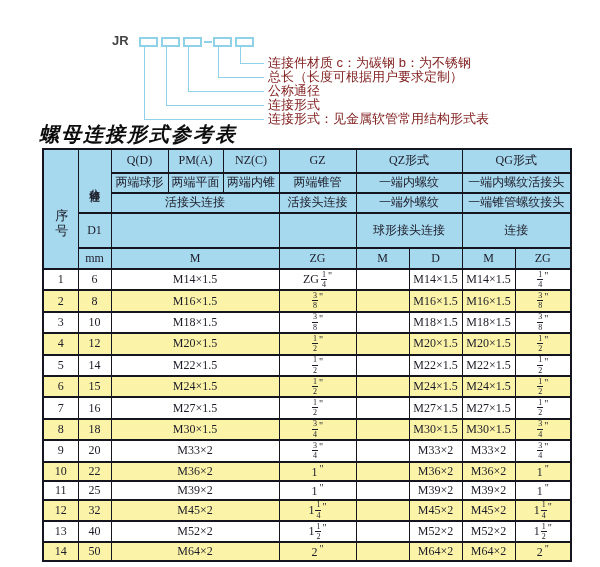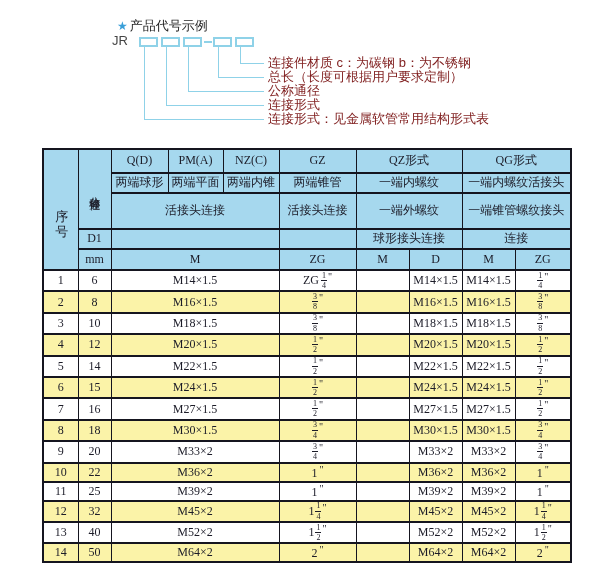--- a/index.html
+++ b/index.html
@@ -11,59 +11,58 @@
     --text:#1c1c28;
   }
   *{margin:0;padding:0;box-sizing:border-box;}
   html,body{background:#ffffff;}
   .page{position:relative;width:600px;height:567px;background:#ffffff;overflow:hidden;
         font-family:"Liberation Sans",sans-serif;}
 
   
   .dg-title{position:absolute;left:117px;top:17px;font-size:13px;color:#222;white-space:nowrap;}
   .dg-title .star{color:var(--star);margin-right:2px;font-size:12px;}
-  .dg-prefix{position:absolute;left:112px;top:33px;font-size:13px;font-weight:normal;color:#454545;}
+  .dg-prefix{position:absolute;left:112px;top:33px;font-size:13px;font-weight:bold;color:#454545;}
   .pbox{position:absolute;width:19px;height:10px;border:2px solid var(--line);background:#fff;}
   .pdash{position:absolute;height:2px;background:var(--line);}
   .cline{position:absolute;background:var(--line);}
   .dg-label{position:absolute;font-size:13px;color:#7f1d1d;white-space:nowrap;line-height:14px;}
 
   
   .tbl-title{position:absolute;left:39px;top:121px;font-size:20px;font-weight:bold;
              font-style:italic;letter-spacing:2px;color:#0d0d0d;
              font-family:"Liberation Serif",serif;}
 
   
   table.ref{position:absolute;left:42px;top:148px;width:528px;border-collapse:collapse;
             table-layout:fixed;font-family:"Liberation Serif",serif;color:var(--text);}
   table.ref{border:2px solid var(--border);}
   .ref th,.ref td{border:1px solid var(--border);border-top-width:2px;border-bottom-width:2px;
             text-align:center;vertical-align:middle;padding:0;overflow:hidden;}
   .ref thead th{background:var(--header-bg);font-weight:normal;font-size:12px;line-height:1.15;}
   .ref tbody td{background:#ffffff;font-size:12px;height:19px;}
   .ref tbody tr.alt td{background:var(--alt-bg);}
-  .hr-a{height:24px;} .hr-b{height:20px;} .hr-c{height:36px;padding-left:7px;} .hr-d{height:20px;} .hr-e{height:21px;margin-top:24px;}
+  .hr-a{height:24px;} .hr-b{height:20px;} .hr-c{height:20px;padding-left:7px;} .hr-d{height:35px;} .hr-e{height:21px;margin-top:24px;}
   .vseq{writing-mode:vertical-lr;text-orientation:upright;letter-spacing:17px;font-size:13px;
         display:inline-block;margin-top:14px;}
   .vdia{writing-mode:vertical-lr;text-orientation:upright;letter-spacing:1px;font-size:11px;
         display:inline-block;}
   
   .frac{display:inline-block;vertical-align:-0.5em;text-align:center;font-size:8px;line-height:1.05;}
   .frac .fn{display:block;border-bottom:1px solid var(--text);padding:0 1px;}
   .frac .fd{display:block;padding-top:1px;}
   .inch{font-size:10px;vertical-align:0.4em;margin-left:1px;}
   .fpre{margin-right:2px;}
   .fwhole{margin-right:1px;}
 </style>
 </head>
 <body>
 
 <div class="page">
 
-  <div class="dg-title"><span class="star">★</span><span>产品代号示例</span></div>
   <div class="dg-prefix">JR</div>
   <div id="dg-graphics">
       <div class="pbox" style="left: 139px; top: 37px;"></div>
       <div class="pbox" style="left: 161px; top: 37px;"></div>
       <div class="pbox" style="left: 183px; top: 37px;"></div>
       <div class="pbox" style="left: 213px; top: 37px;"></div>
       <div class="pbox" style="left: 235px; top: 37px;"></div>
       <div class="pdash" style="left: 204px; top: 41px; width: 8px;"></div>
       <div class="cline" style="left: 240px; top: 47px; width: 1px; height: 17px;"></div>
       <div class="cline" style="left: 240px; top: 63px; width: 24px; height: 1px;"></div>
@@ -77,20 +76,21 @@
       <div class="cline" style="left: 144px; top: 119px; width: 120px; height: 1px;"></div>
     </div>
   <div id="dg-labels">
       <div class="dg-label" style="left: 268px; top: 56px;">连接件材质  c：为碳钢  b：为不锈钢</div>
       <div class="dg-label" style="left: 268px; top: 70px;">总长（长度可根据用户要求定制）</div>
       <div class="dg-label" style="left: 268px; top: 84px;">公称通径</div>
       <div class="dg-label" style="left: 268px; top: 98px;">连接形式</div>
       <div class="dg-label" style="left: 268px; top: 112px;">连接形式：见金属软管常用结构形式表</div>
     </div>
 
+  <div class="tbl-title">螺母连接形式参考表</div>
 
   <table class="ref">
     <colgroup>
       <col style="width:35px">
         <col style="width:33px">
       <col style="width:57px">
         <col style="width:55px">
         <col style="width:56px">
       <col style="width:77px">
       <col style="width:53px">

